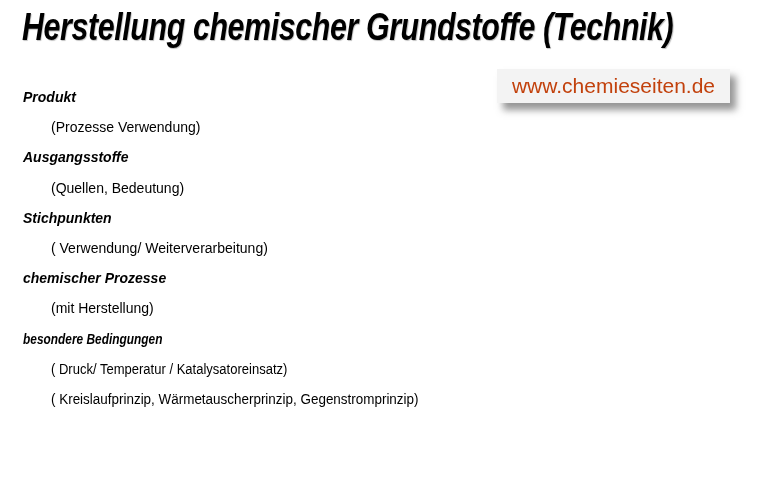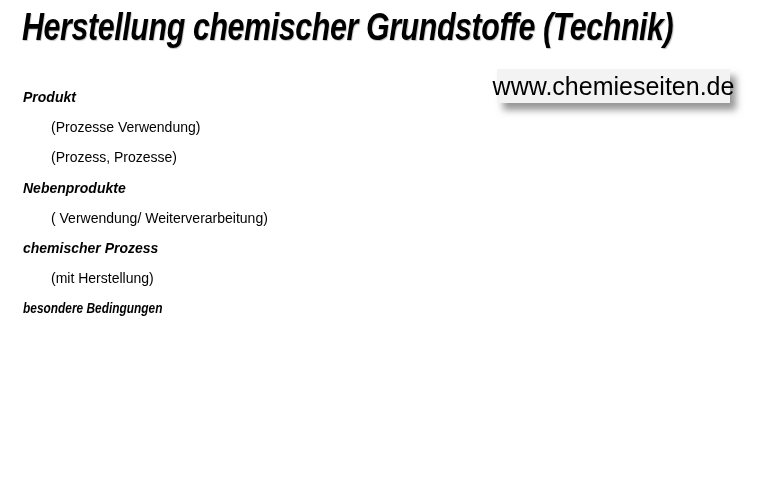--- a/index.html
+++ b/index.html
@@ -36,22 +36,22 @@
     top: 69px;
     width: 233px;
     height: 34px;
     background: #f3f3f3;
     box-shadow: 6px 7px 7px rgba(80,80,80,0.60);
     display: flex;
     align-items: center;
     justify-content: center;
   }
   .watermark .wm-text {
-    color: #000000;
-    font-size: 25px;
+    color: #c2410c;
+    font-size: 21px;
     white-space: nowrap;
   }
   .outline {
     position: absolute;
     left: 23px;
     top: 82px;
   }
   .line {
     height: 30.2px;
     line-height: 30.2px;
@@ -82,44 +82,53 @@
   <div class="outline">
 
     <div class="line heading">
       <span class="txt">Produkt</span>
     </div>
 
     <div class="line detail">
       <span class="txt">(Prozesse Verwendung)</span>
     </div>
 
+    <div class="line heading">
+      <span class="txt">Ausgangsstoffe</span>
+    </div>
 
     <div class="line detail">
-      <span class="txt">(Prozess, Prozesse)</span>
+      <span class="txt">(Quellen, Bedeutung)</span>
     </div>
 
     <div class="line heading">
-      <span class="txt">Nebenprodukte</span>
+      <span class="txt">Stichpunkten</span>
     </div>
 
     <div class="line detail">
       <span class="txt">( Verwendung/ Weiterverarbeitung)</span>
     </div>
 
     <div class="line heading">
-      <span class="txt">chemischer Prozess</span>
+      <span class="txt">chemischer Prozesse</span>
     </div>
 
     <div class="line detail">
       <span class="txt">(mit Herstellung)</span>
     </div>
 
 
     <div class="line heading">
       <span class="txt cond">besondere Bedingungen</span>
     </div>
 
+    <div class="line detail">
+      <span class="txt cond2">( Druck/ Temperatur / Katalysatoreinsatz)</span>
+    </div>
 
 
+    <div class="line detail">
+      <span class="txt cond3">( Kreislaufprinzip, Wärmetauscherprinzip, Gegenstromprinzip)</span>
+    </div>
 
   </div>
 
 </div>
 
 </body></html>

